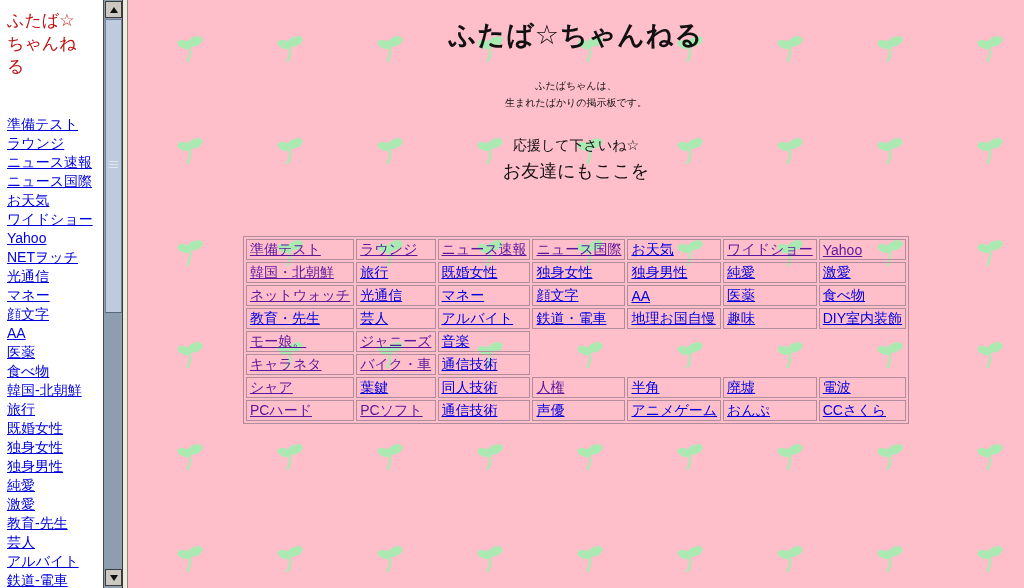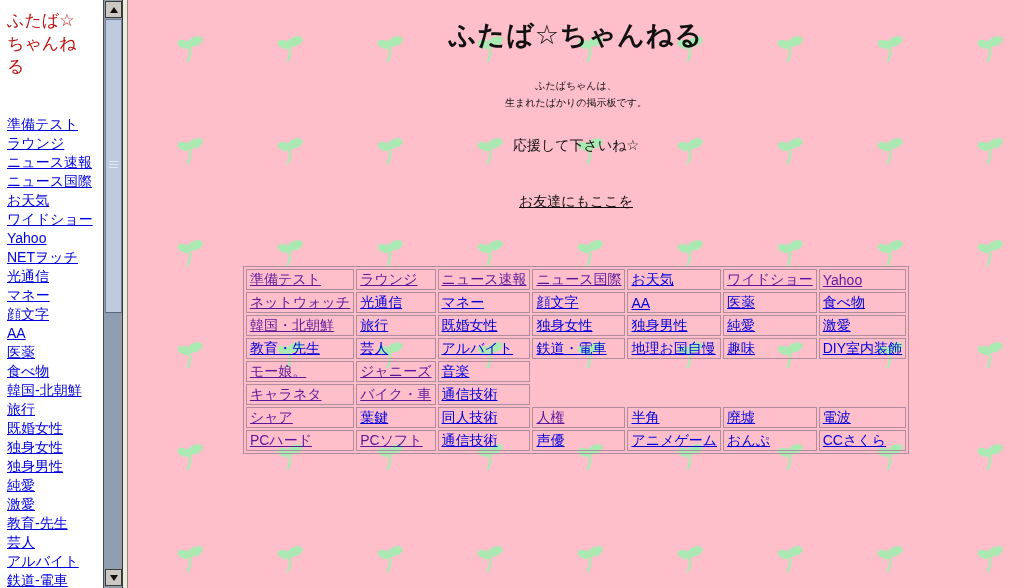--- a/index.html
+++ b/index.html
@@ -36,21 +36,21 @@
   
   .frame-divider{position:absolute;left:122px;top:0;width:6px;height:588px;background:#efecdc;border-left:1px solid #3a3a3a;border-right:1px solid #8a8a82;}
   
   .main{position:absolute;left:128px;top:0;width:896px;height:588px;background:var(--pink);overflow:hidden;}
   .sprout-layer{position:absolute;left:0;top:0;width:100%;height:100%;pointer-events:none;}
   .sprout{position:absolute;width:27px;height:31px;color:var(--sprout-green);}
   .content{position:relative;text-align:center;color:#111;}
   .main-title{font-size:27px;line-height:31px;font-weight:bold;margin:20px 0 0;letter-spacing:1px;}
   .intro{margin:26px 0 0;font-size:10px;line-height:17px;}
   .support{margin:26px 0 0;font-size:14px;line-height:17px;text-align:center;}
-  .tell{margin:39px 0 0;font-size:14px;line-height:17px;text-decoration:underline;}
+  .tell{margin:9px 0 0;font-size:18px;line-height:17px;}
   .intro span,.tell span{display:block;}
   
   .board-wrap{margin-top:56px;display:flex;justify-content:center;}
   table.board{border-collapse:separate;border-spacing:2px;border:1px solid var(--tbl-border);}
   table.board td{
     border:1px solid var(--tbl-border);height:21px;padding:0 3px;
     font-size:14px;text-align:left;vertical-align:middle;white-space:nowrap;
   }
   a.board-link{text-decoration:underline;cursor:pointer;}
   a.board-link.visited{color:var(--link-visited);}
@@ -406,38 +406,38 @@
             <tr>
               <td><a href="#" class="board-link visited">準備テスト</a></td>
               <td><a href="#" class="board-link visited">ラウンジ</a></td>
               <td><a href="#" class="board-link visited">ニュース速報</a></td>
               <td><a href="#" class="board-link visited">ニュース国際</a></td>
               <td><a href="#" class="board-link fresh">お天気</a></td>
               <td><a href="#" class="board-link visited">ワイドショー</a></td>
               <td><a href="#" class="board-link visited">Yahoo</a></td>
             </tr>
             <tr>
+              <td><a href="#" class="board-link visited">韓国・北朝鮮</a></td>
+              <td><a href="#" class="board-link fresh">旅行</a></td>
+              <td><a href="#" class="board-link fresh">既婚女性</a></td>
+              <td><a href="#" class="board-link fresh">独身女性</a></td>
+              <td><a href="#" class="board-link fresh">独身男性</a></td>
+              <td><a href="#" class="board-link fresh">純愛</a></td>
+              <td><a href="#" class="board-link fresh">激愛</a></td>
+            </tr>
+            <tr>
               <td><a href="#" class="board-link visited">ネットウォッチ</a></td>
               <td><a href="#" class="board-link fresh">光通信</a></td>
               <td><a href="#" class="board-link fresh">マネー</a></td>
               <td><a href="#" class="board-link fresh">顔文字</a></td>
               <td><a href="#" class="board-link fresh">AA</a></td>
               <td><a href="#" class="board-link fresh">医薬</a></td>
               <td><a href="#" class="board-link fresh">食べ物</a></td>
             </tr>
             <tr>
-              <td><a href="#" class="board-link visited">韓国・北朝鮮</a></td>
-              <td><a href="#" class="board-link fresh">旅行</a></td>
-              <td><a href="#" class="board-link fresh">既婚女性</a></td>
-              <td><a href="#" class="board-link fresh">独身女性</a></td>
-              <td><a href="#" class="board-link fresh">独身男性</a></td>
-              <td><a href="#" class="board-link fresh">純愛</a></td>
-              <td><a href="#" class="board-link fresh">激愛</a></td>
-            </tr>
-            <tr>
               <td><a href="#" class="board-link fresh">教育・先生</a></td>
               <td><a href="#" class="board-link fresh">芸人</a></td>
               <td><a href="#" class="board-link fresh">アルバイト</a></td>
               <td><a href="#" class="board-link fresh">鉄道・電車</a></td>
               <td><a href="#" class="board-link fresh">地理お国自慢</a></td>
               <td><a href="#" class="board-link fresh">趣味</a></td>
               <td><a href="#" class="board-link fresh">DIY室内装飾</a></td>
             </tr>
             <tr>
               <td><a href="#" class="board-link visited">モー娘。</a></td>

